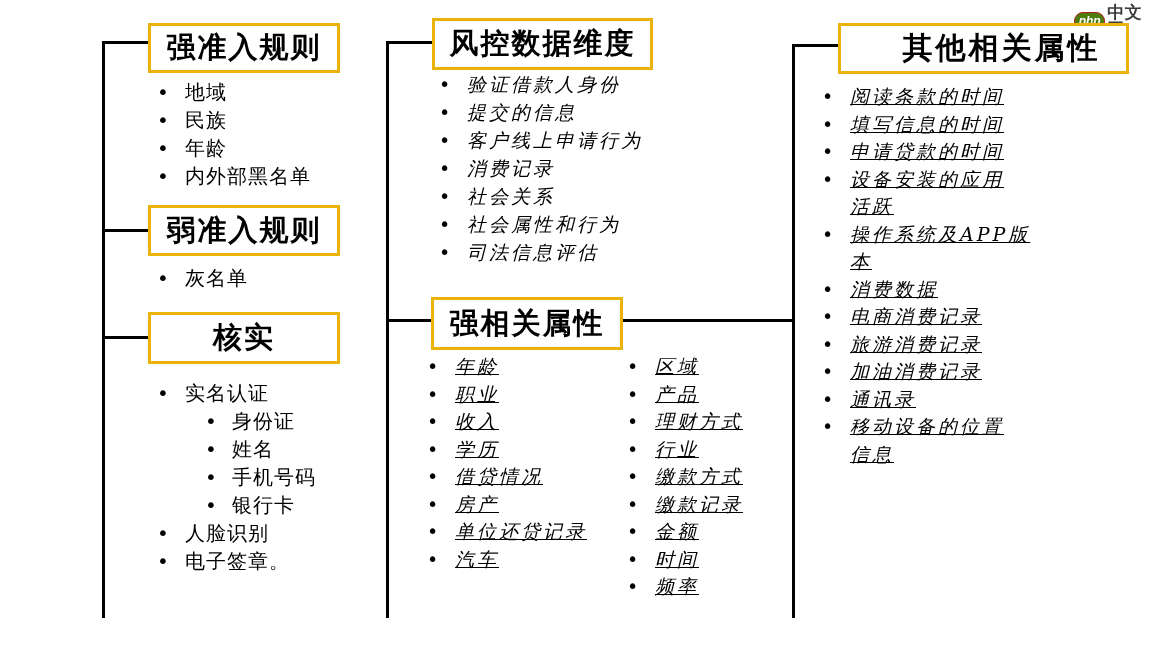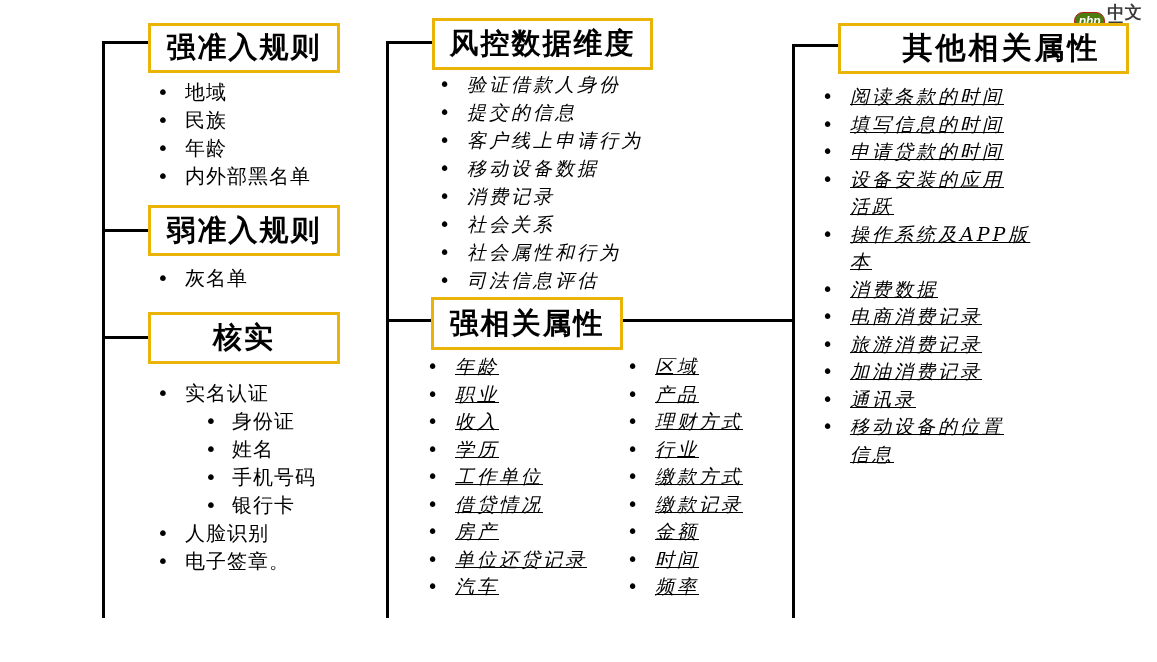--- a/index.html
+++ b/index.html
@@ -99,38 +99,36 @@
 
   <div class="vline" style="left:386px; top:41px; height:577px"></div>
   <div class="hline" style="left:386px; top:41px; width:47px"></div>
   <div class="titlebox" style="left:432px; top:18px; width:215px; height:46px">
     <span>风控数据维度</span>
   </div>
   <ul class="list kai lh28" style="left:430px; top:70px; width:250px">
       <li>验证借款人身份</li>
       <li>提交的信息</li>
       <li>客户线上申请行为</li>
-      <li>移动设备数据</li>
       <li>消费记录</li>
       <li>社会关系</li>
       <li>社会属性和行为</li>
       <li>司法信息评估</li>
     </ul>
 
   <div class="hline" style="left:386px; top:319px; width:45px"></div>
   <div class="hline" style="left:617px; top:319px; width:177px"></div>
   <div class="titlebox" style="left:431px; top:297px; width:186px; height:47px">
     <span>强相关属性</span>
   </div>
   <ul class="list kai lh275" style="left:418px; top:353px; width:210px">
       <li>年龄</li>
       <li>职业</li>
       <li>收入</li>
       <li>学历</li>
-      <li>工作单位</li>
       <li>借贷情况</li>
       <li>房产</li>
       <li>单位还贷记录</li>
       <li>汽车</li>
     </ul>
   <ul class="list kai lh275" style="left:618px; top:353px; width:180px">
       <li>区域</li>
       <li>产品</li>
       <li>理财方式</li>
       <li>行业</li>

